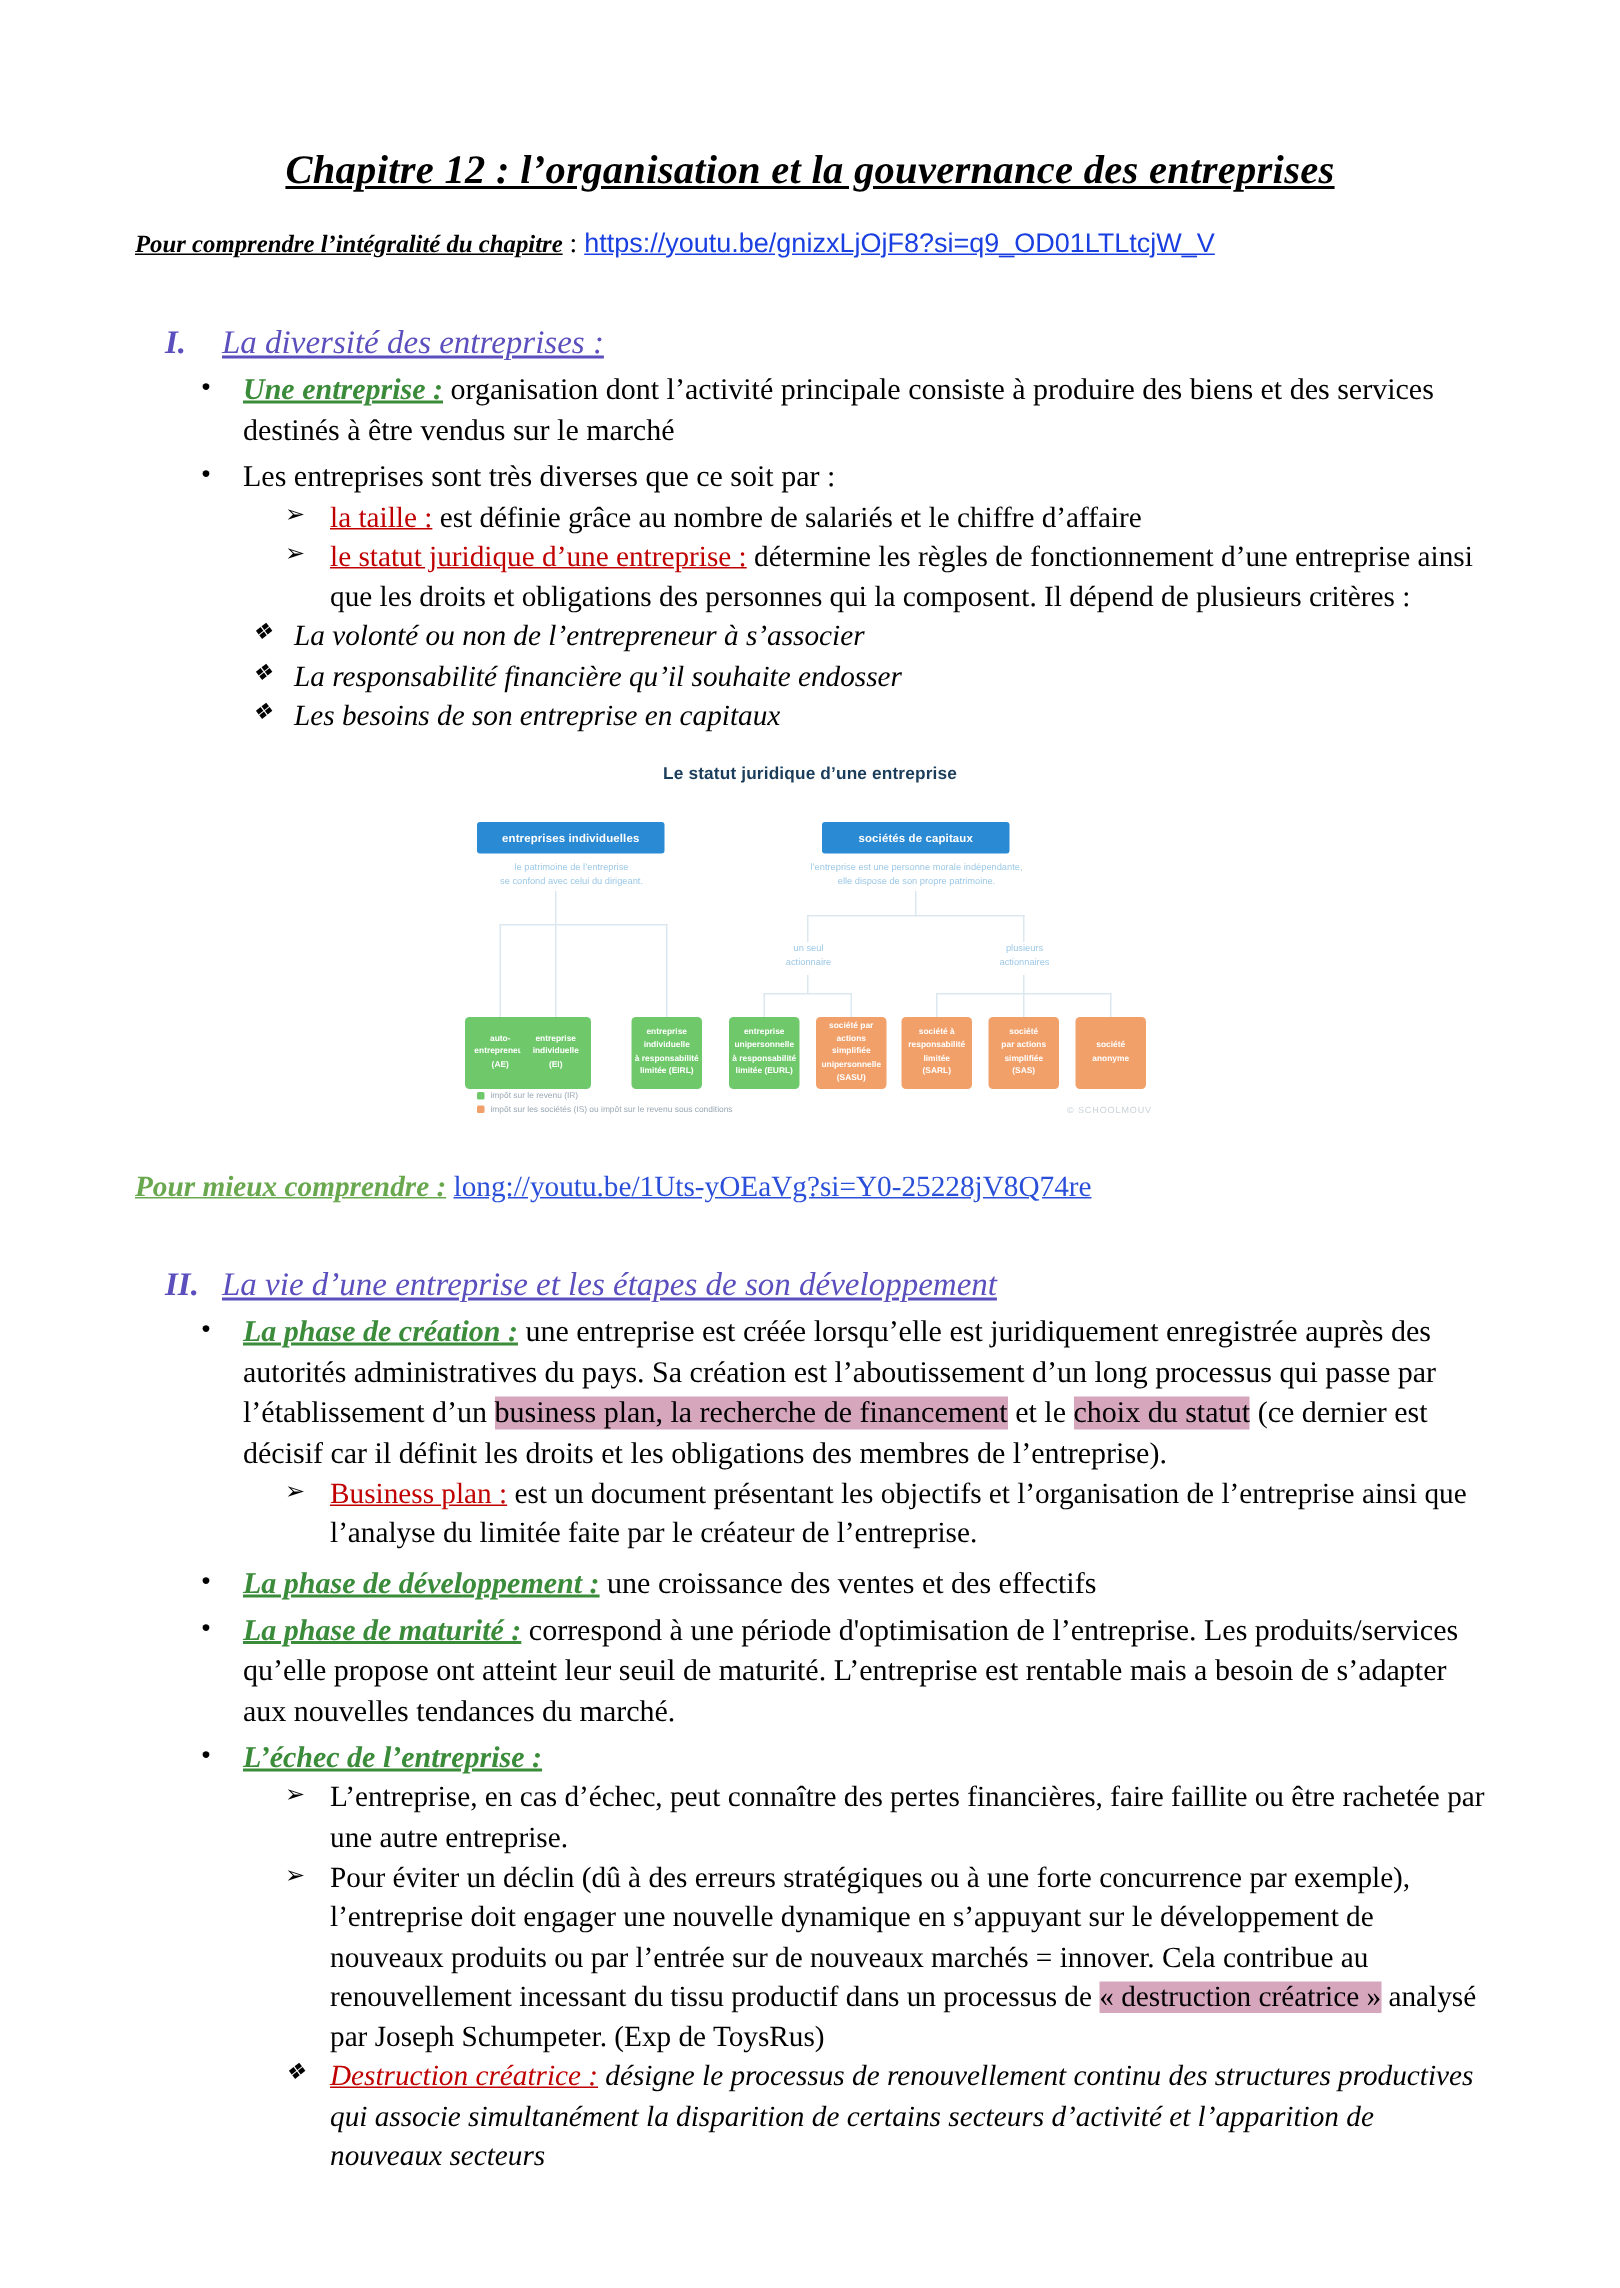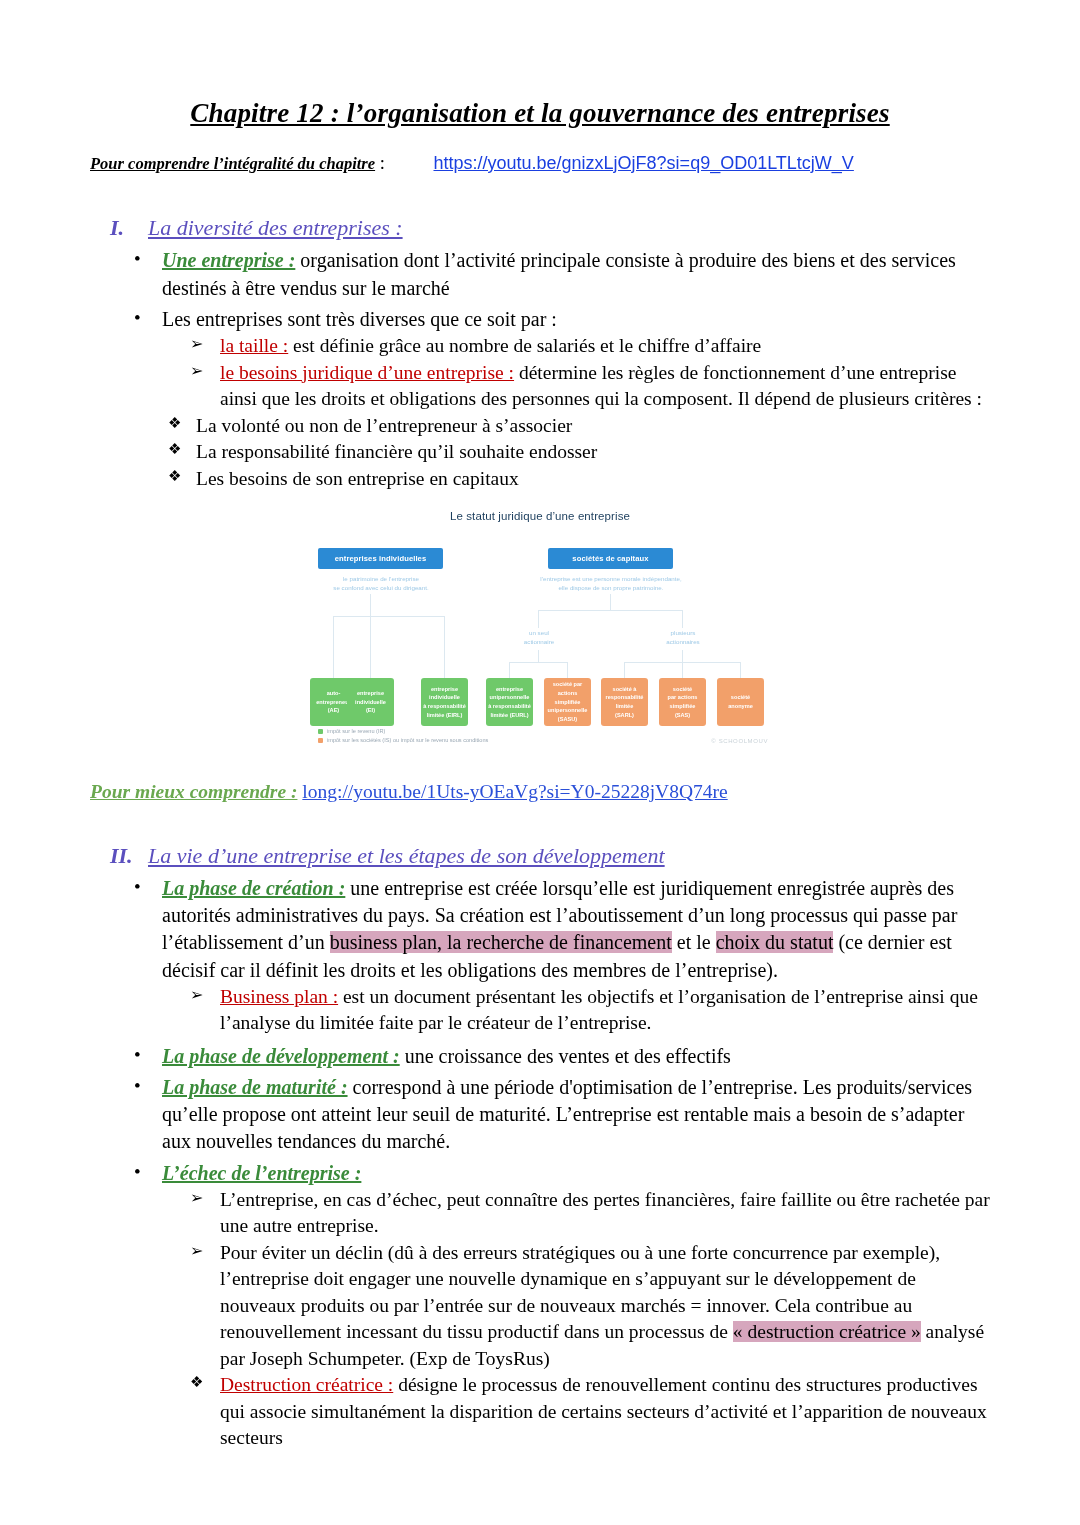--- a/index.html
+++ b/index.html
@@ -35,21 +35,20 @@
     font-weight:bold;
     font-style:italic;
     text-decoration:underline;
     font-size:16.5px;
   }
   .link-blue {
     color:#1a3fe0;
     text-decoration:underline;
     font-family:"Liberation Sans", sans-serif;
     font-size:18px;
-    margin-left:44px;
   }
   .link-blue2 {
     color:#2a4fd8;
     text-decoration:underline;
     font-family:"Liberation Serif", serif;
     font-size:19.5px;
   }
 
   
   .h-roman {
@@ -96,21 +95,21 @@
     font-size:19.5px;
     line-height:1.36;
   }
   ul.lvl2 > li::before {
     content:"\27A2";
     position:absolute;
     left:100px;
     top:0px;
     font-size:16px;
   }
-  ul.lvl3 { list-style:none; margin:0; padding:0; }
+  ul.lvl3 { list-style:none; margin:0; padding:0;font-style:italic; }
   ul.lvl3 > li {
     position:relative;
     padding-left:106px;
     font-size:19.5px;
     line-height:1.36;
   }
   ul.lvl3 > li::before {
     content:"\2756";
     position:absolute;
     left:78px;
@@ -135,21 +134,21 @@
     position:relative;
     width:460px;
     height:255px;
     margin:18px auto 0 auto;
     font-family:"Liberation Sans", sans-serif;
   }
   .dg-title {
     text-align:center;
     color:#1b3d5c;
     font-size:11.5px;
-    font-weight:400;
+    font-weight:700;
     letter-spacing:.1px;
   }
   .dg-head {
     position:absolute;
     background:#2b8ad4;
     color:#ffffff;
     font-size:7.6px;
     font-weight:700;
     text-align:center;
     padding:6px 4px;
@@ -222,21 +221,21 @@
     <li data-name="list-item">
       <span data-name="diversite-intro">Les entreprises sont très diverses que ce soit par :</span>
     </li>
   </ul>
 
   <ul class="lvl2" data-name="section-1-sublist">
     <li data-name="list-item">
       <span class="term-red" data-name="term-la-taille">la taille :</span><span data-name="definition-la-taille"> est définie grâce au nombre de salariés et le chiffre d’affaire</span>
     </li>
     <li data-name="list-item">
-      <span class="term-red" data-name="term-statut-juridique">le besoins juridique d’une entreprise :</span><span data-name="definition-statut-juridique"> détermine les règles de fonctionnement d’une entreprise ainsi que les droits et obligations des personnes qui la composent. Il dépend de plusieurs critères :</span>
+      <span class="term-red" data-name="term-statut-juridique">le statut juridique d’une entreprise :</span><span data-name="definition-statut-juridique"> détermine les règles de fonctionnement d’une entreprise ainsi que les droits et obligations des personnes qui la composent. Il dépend de plusieurs critères :</span>
     </li>
   </ul>
 
   <ul class="lvl3" data-name="section-1-criteria-list">
     <li data-name="list-item">La volonté ou non de l’entrepreneur à s’associer</li>
     <li data-name="list-item">La responsabilité financière qu’il souhaite endosser</li>
     <li data-name="list-item">Les besoins de son entreprise en capitaux</li>
   </ul>
 
   <div class="diagram" data-name="statut-juridique-diagram">

